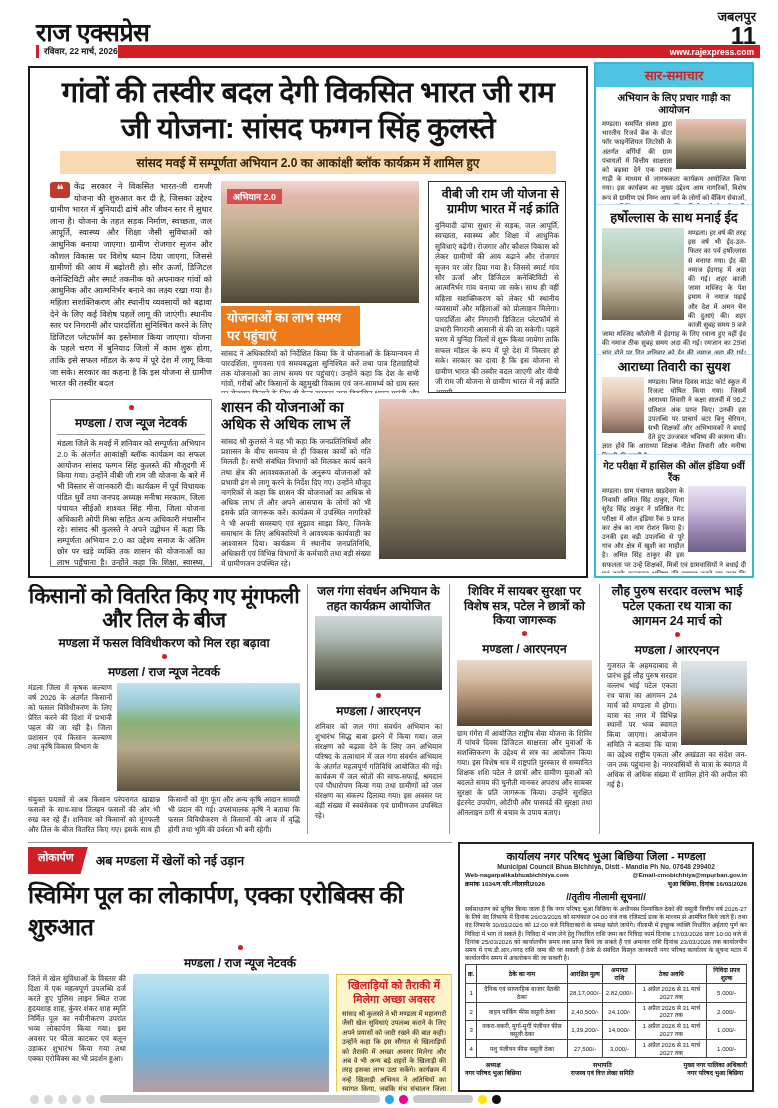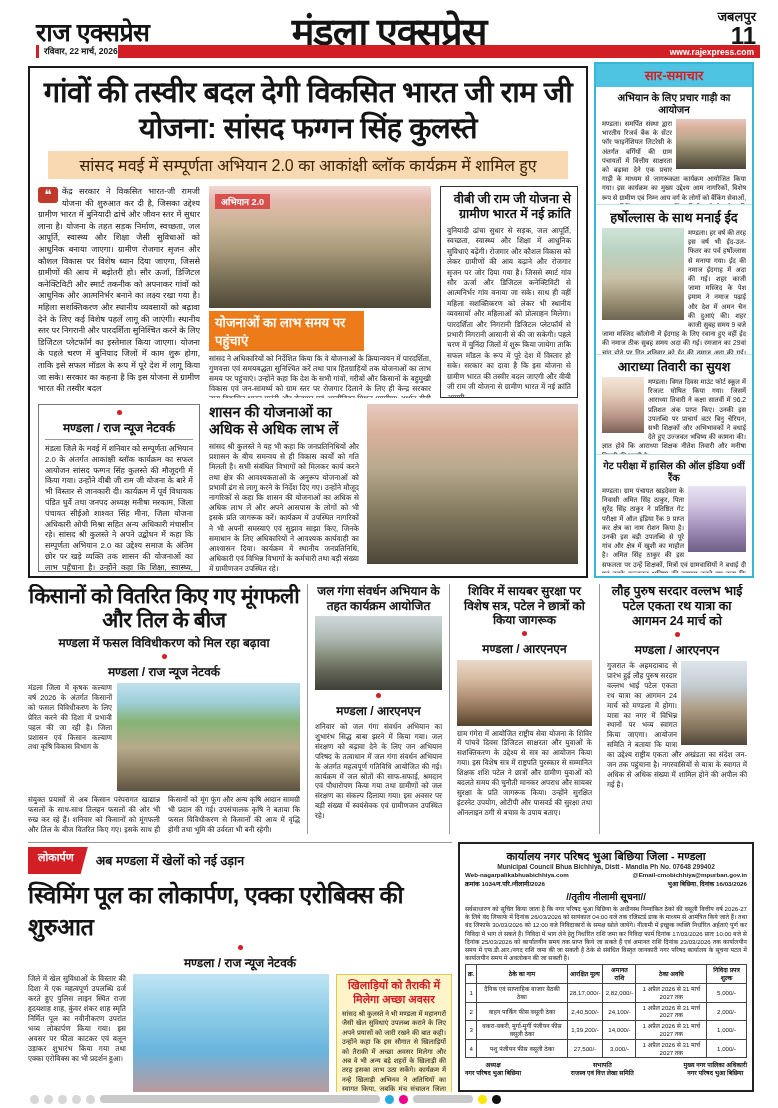--- a/index.html
+++ b/index.html
@@ -25,23 +25,23 @@
   .ph-eid     { background:linear-gradient(180deg,#cfe3d8 0%,#b9d2c2 25%,#c9c2a8 55%,#9a8f74 80%,#6f6652 100%); }
   .ph-seeds   { background:linear-gradient(180deg,#bfe0ef 0%,#9ecdd8 18%,#86b474 36%,#b7a98b 60%,#8a7c60 82%,#5d5342 100%); }
   .ph-river   { background:linear-gradient(180deg,#cfd8da 0%,#aeb9b4 30%,#848b79 55%,#5e6152 78%,#3e4036 100%); }
   .ph-award   { background:linear-gradient(180deg,#e9d9c8 0%,#d6bca2 28%,#b3937a 55%,#84694f 80%,#55422f 100%); }
   .ph-rath    { background:linear-gradient(180deg,#dfe6ea 0%,#c2ccd2 30%,#ad9c83 58%,#7e6f58 82%,#50463a 100%); }
   .ph-pool    { background:linear-gradient(180deg,#bfe4f2 0%,#8fcde8 22%,#68b4dc 45%,#b99ba0 68%,#7e6468 88%,#4f3f44 100%); }
   .ph-portrait{ background:linear-gradient(180deg,#e8e2f2 0%,#cfc4e0 30%,#a793be 60%,#6f5e86 100%); }
   .ph-girl    { background:linear-gradient(180deg,#f4e6da 0%,#e2c8b4 35%,#b99687 70%,#7e6157 100%); }
 
   
-  .mainbox { position:absolute; left:28px; top:66px; width:560px; height:512px; border:2px solid #1a1a1a; padding:6px 8px; overflow:hidden; }
+  .mainbox { position:absolute; left:28px; top:66px; width:560px; height:512px; border:2px solid #1a1a1a; padding:6px 20px; overflow:hidden; }
   .main-hl { text-align:center; font-size:29px; line-height:36px; font-weight:bold; letter-spacing:-0.5px; }
-  .main-sub { margin:5px 10px 7px 10px; background:#f9d9b2; color:#3c2404; text-align:center; font-size:16px; font-weight:normal; padding:3px 4px; }
+  .main-sub { margin:5px 10px 7px 10px; background:#f9d9b2; color:#3c2404; text-align:center; font-size:12px; font-weight:bold; padding:3px 4px; }
   .mrow1 { display:flex; gap:9px; height:212px; }
   .mcolA { width:162px; flex:0 0 auto; font-size:8.2px; line-height:11.6px; overflow:hidden; }
   .qmark { float:left; width:20px; height:16px; background:#c0392b; color:#fff; font-size:13px; line-height:16px; text-align:center; border-radius:3px; margin:1px 4px 1px 0; }
   .mcolB { flex:1 1 auto; display:flex; flex-direction:column; overflow:hidden; }
   .lead-photo { height:122px; }
   .lead-banner { position:absolute; left:6px; top:8px; background:rgba(214,60,60,.85); color:#fff; font-size:9px; font-weight:bold; padding:1px 6px; }
   .cap-head { background:#ee7b1a; color:#fff; font-size:13px; font-weight:bold; padding:2px 6px; margin-top:3px; width:70%; }
   .cap-text { font-size:7.4px; line-height:10px; margin-top:3px; overflow:hidden; flex:1; }
   .mcolC { width:138px; flex:0 0 auto; border:1px solid #333; padding:5px 6px; overflow:hidden; }
   .mcolC h3 { font-size:12.5px; line-height:15px; text-align:right; margin-bottom:4px; }
@@ -123,21 +123,20 @@
   .dot { width:9px; height:9px; border-radius:50%; flex:0 0 auto; }
   .bar { height:8px; border-radius:4px; background:#c9c9c9; flex:0 0 auto; }
 </style>
 </head>
 <body>
 
 <div id="page">
 
   <div class="mast-left">राज एक्सप्रेस</div>
   <div class="mast-date">रविवार, 22 मार्च, 2026</div>
-  <div class="mast-center">मंडला एक्सप्रेस</div>
   <div class="mast-city">जबलपुर</div>
   <div class="mast-page">11</div>
   <div class="redbar">
     <span class="site">www.rajexpress.com</span>
   </div>
 
   <div class="mainbox">
     <div class="main-hl">गांवों की तस्वीर बदल देगी विकसित भारत जी राम जी योजना: सांसद फग्गन सिंह कुलस्ते</div>
     <div class="main-sub">सांसद मवई में सम्पूर्णता अभियान 2.0 का आकांक्षी ब्लॉक कार्यक्रम में शामिल हुए</div>
     <div class="mrow1">

